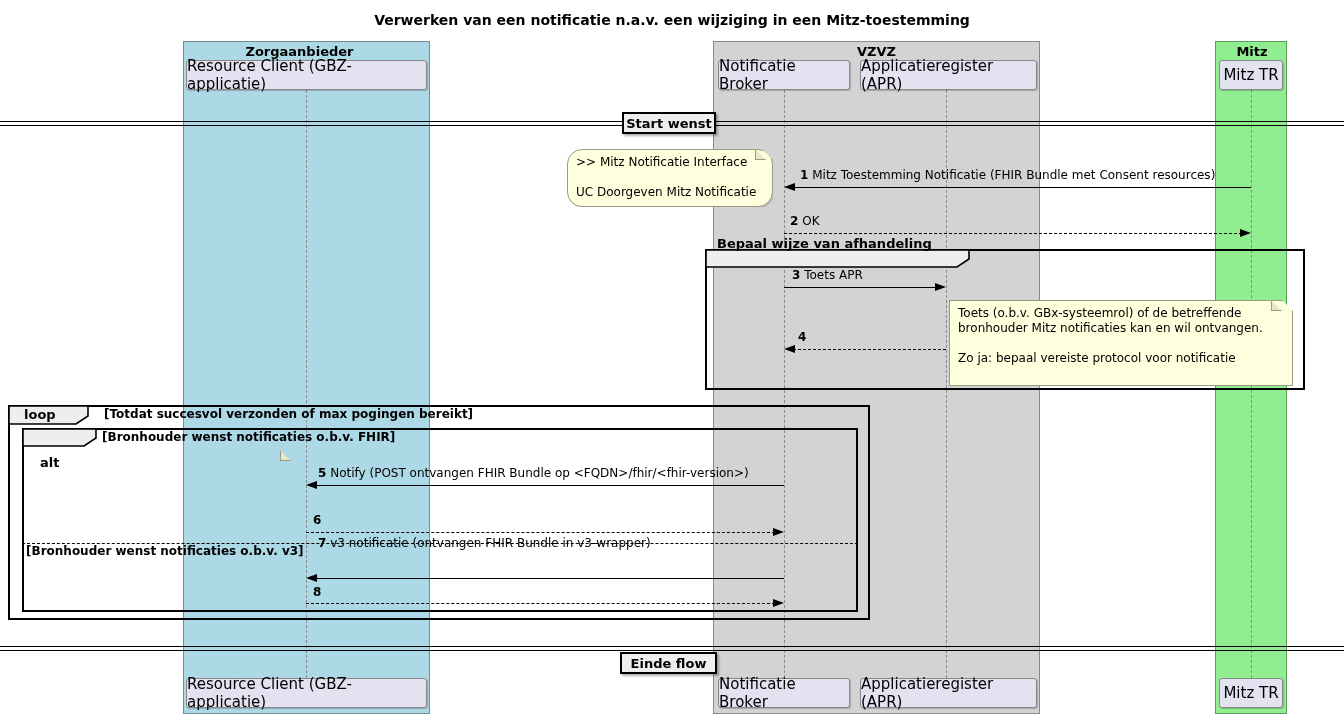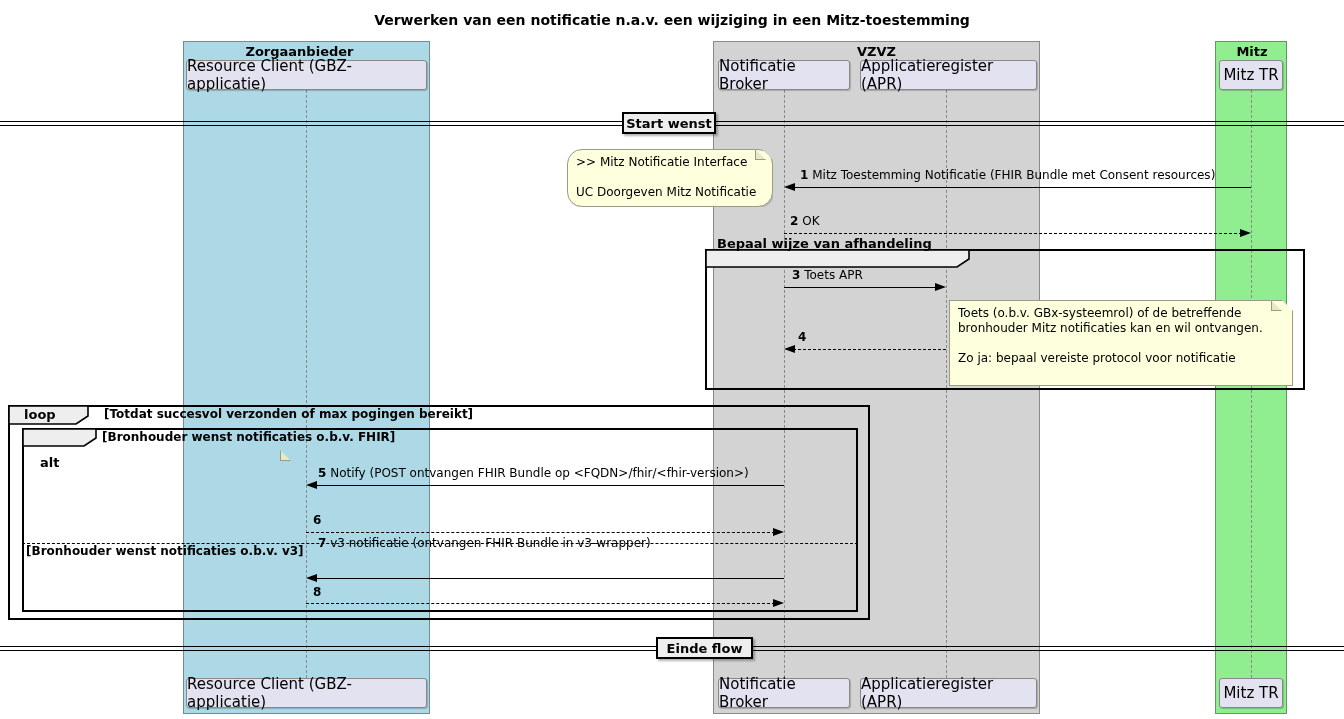--- a/index.html
+++ b/index.html
@@ -82,21 +82,21 @@
 
   <div class="participant" style="left:186px; top:678px; width:241px;">Resource Client (GBZ-applicatie)</div>
   <div class="participant" style="left:718px; top:678px; width:132px;">Notificatie Broker</div>
   <div class="participant" style="left:860px; top:678px; width:177px;">Applicatieregister (APR)</div>
   <div class="participant" style="left:1219px; top:678px; width:64px;">Mitz TR</div>
 
   <div class="divider-line" style="top:121px;"></div>
   <div class="divider-label" style="left:622px; top:112px; width:94px;">Start wenst</div>
 
   <div class="divider-line" style="top:646px;"></div>
-  <div class="divider-label" style="left:620px; top:637px; width:97px;margin-left:36px;">Einde flow</div>
+  <div class="divider-label" style="left:620px; top:652px; width:97px;">Einde flow</div>
 
   <div class="note" style="left:567px; top:149px; width:206px; height:58px;border-radius:15px;">
     <div class="note-line">&gt;&gt; Mitz Notificatie Interface</div>
     <div class="note-line"></div>
     <div class="note-line">UC Doorgeven Mitz Notificatie</div>
   </div>
   <div class="note-fold" style="left:755px; top:149px;"></div>
 
   <div class="group-box" style="left:705px; top:249px; width:600px; height:141px;"></div>
   <svg class="group-tab" style="left:705px; top:249px;" width="266" height="20">

